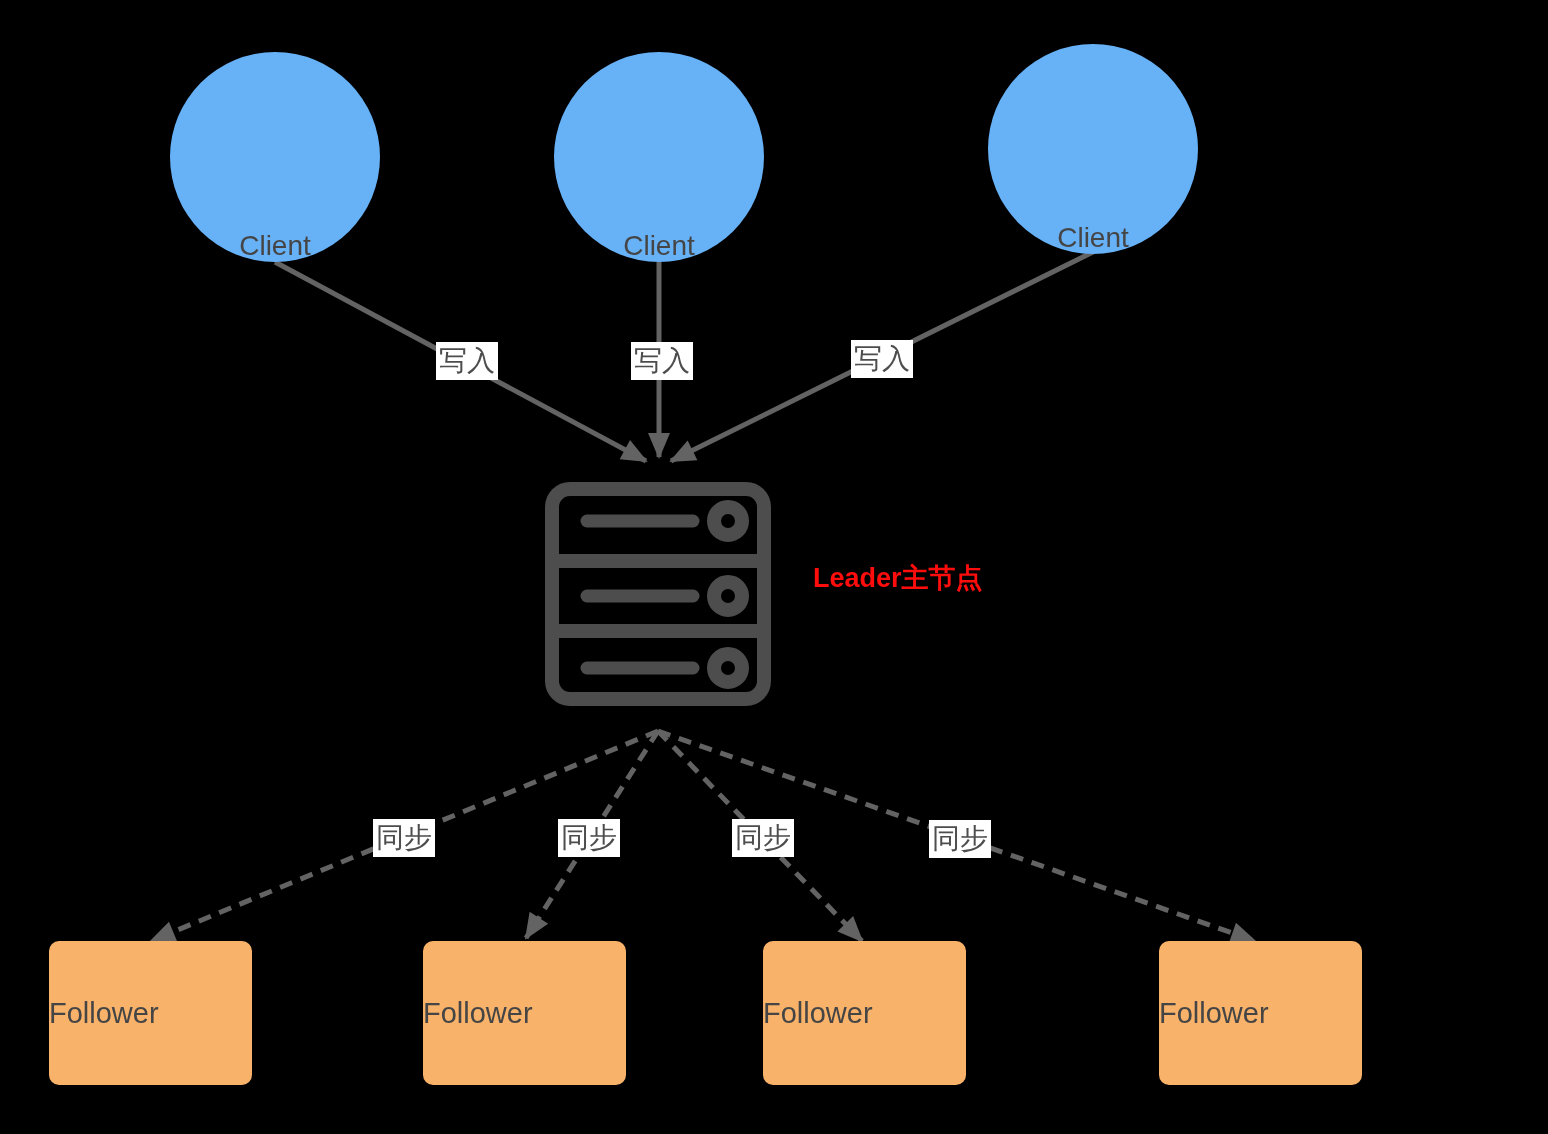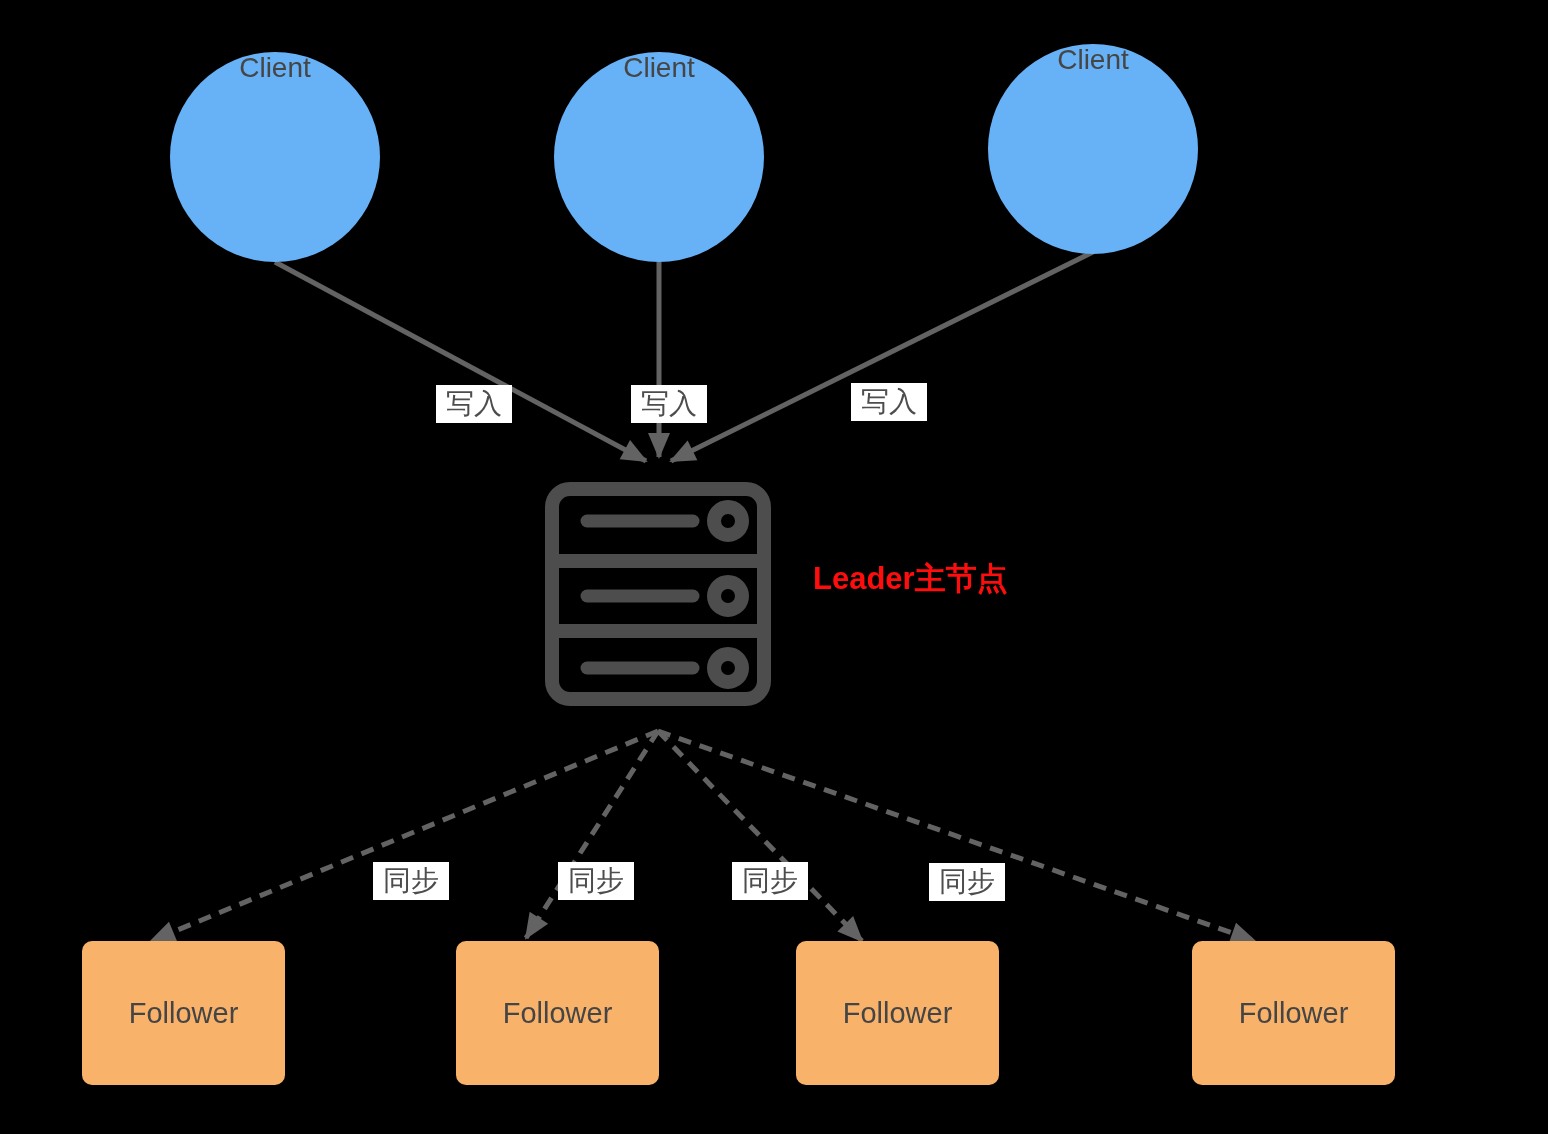--- a/index.html
+++ b/index.html
@@ -18,51 +18,49 @@
   svg.connector-layer {
     position: absolute;
     left: 0; top: 0;
     width: 1548px; height: 1134px;
   }
   .client-node {
     position: absolute;
     width: 210px; height: 210px;
     border-radius: 50%;
     background: var(--client_fill, #67B1F7);
-    display: flex; align-items: flex-start; justify-content: center;
+    display: flex; align-items: flex-end; justify-content: center;
   }
   .follower-node {
     position: absolute;
     width: 203px; height: 144px;
     border-radius: 10px;
     background: var(--follower_fill, #F9B26A);
-    display: flex; align-items: center; justify-content: center;
+    display: flex; align-items: center; 
     top: 941px;
-    margin-left: 33px;
   }
   .node-label {
     color: var(--node_text, #454545);
     font-size: 28px;
     white-space: nowrap;
   }
   .edge-label {
     position: absolute;
     background: var(--label_bg, #FFFFFF);
     color: var(--label_text, #4D4D4D);
     font-size: 28px;
     line-height: 36px;
-    padding: 1px 10px;
+    padding: 1px 3px;
     white-space: nowrap;
-    margin-top: 43px;
   }
   .leader-note {
     position: absolute;
     left: 813px; top: 559px;
     color: var(--note_text, #FF0000);
-    font-size: 31px;
+    font-size: 27px;
     font-weight: bold;
     line-height: 39px;
     white-space: nowrap;
   }
   .server-wrap {
     position: absolute;
     left: 543px; top: 480px;
     width: 230px; height: 228px;
   }
   .stroke-icon {

